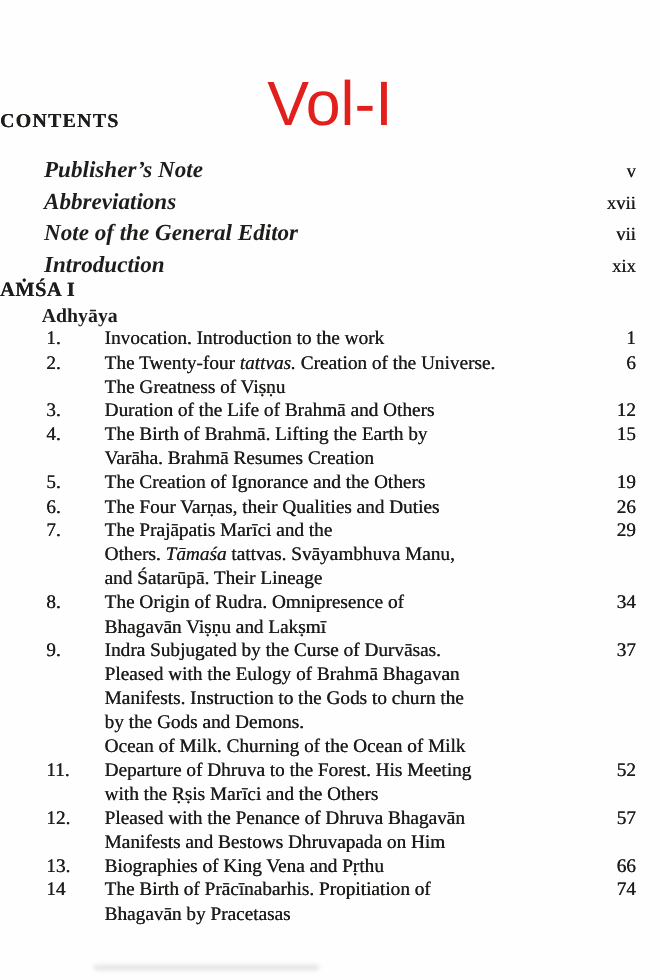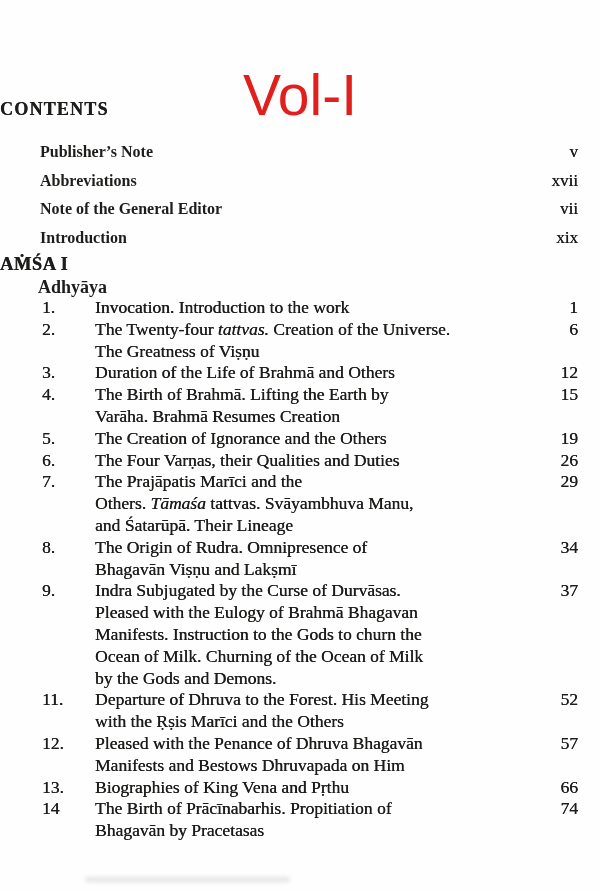--- a/index.html
+++ b/index.html
@@ -27,21 +27,21 @@
     text-shadow:0.3px 0 0 currentColor;
   }
   .front-matter{
     position:absolute;top:142px;left:40px;right:22px;
   }
   .fm-row{
     display:flex;justify-content:space-between;align-items:baseline;
     height:28.5px;
   }
   .fm-label{
-    font-weight:600;font-size:16px;
+    font-style:italic;font-weight:600;font-size:21px;
   }
   .fm-page{
     font-size:17px;text-shadow:0.3px 0 0 currentColor;
   }
   .amsa{
     position:absolute;top:254px;left:0;right:0;
     text-align:left;font-weight:bold;font-size:18.5px;
     letter-spacing:0.5px;
     text-shadow:0.3px 0 0 currentColor;
   }
@@ -162,22 +162,22 @@
           <div class="ch-line"><span>Bhagavān Viṣṇu and Lakṣmī</span></div>
         </div>
         <span class="ch-page">34</span>
       </div>
       <div class="ch-row">
         <span class="ch-num">9.</span>
         <div class="ch-title">
           <div class="ch-line"><span>Indra Subjugated by the Curse of Durvāsas.</span></div>
           <div class="ch-line"><span>Pleased with the Eulogy of Brahmā Bhagavan</span></div>
           <div class="ch-line"><span>Manifests. Instruction to the Gods to churn the</span></div>
+          <div class="ch-line"><span>by the Gods and Demons.</span></div>
           <div class="ch-line"><span>Ocean of Milk. Churning of the Ocean of Milk</span></div>
-          <div class="ch-line"><span>by the Gods and Demons.</span></div>
         </div>
         <span class="ch-page">37</span>
       </div>
       <div class="ch-row">
         <span class="ch-num">11.</span>
         <div class="ch-title">
           <div class="ch-line"><span>Departure of Dhruva to the Forest. His Meeting</span></div>
           <div class="ch-line"><span>with the Ṛṣis Marīci and the Others</span></div>
         </div>
         <span class="ch-page">52</span>

